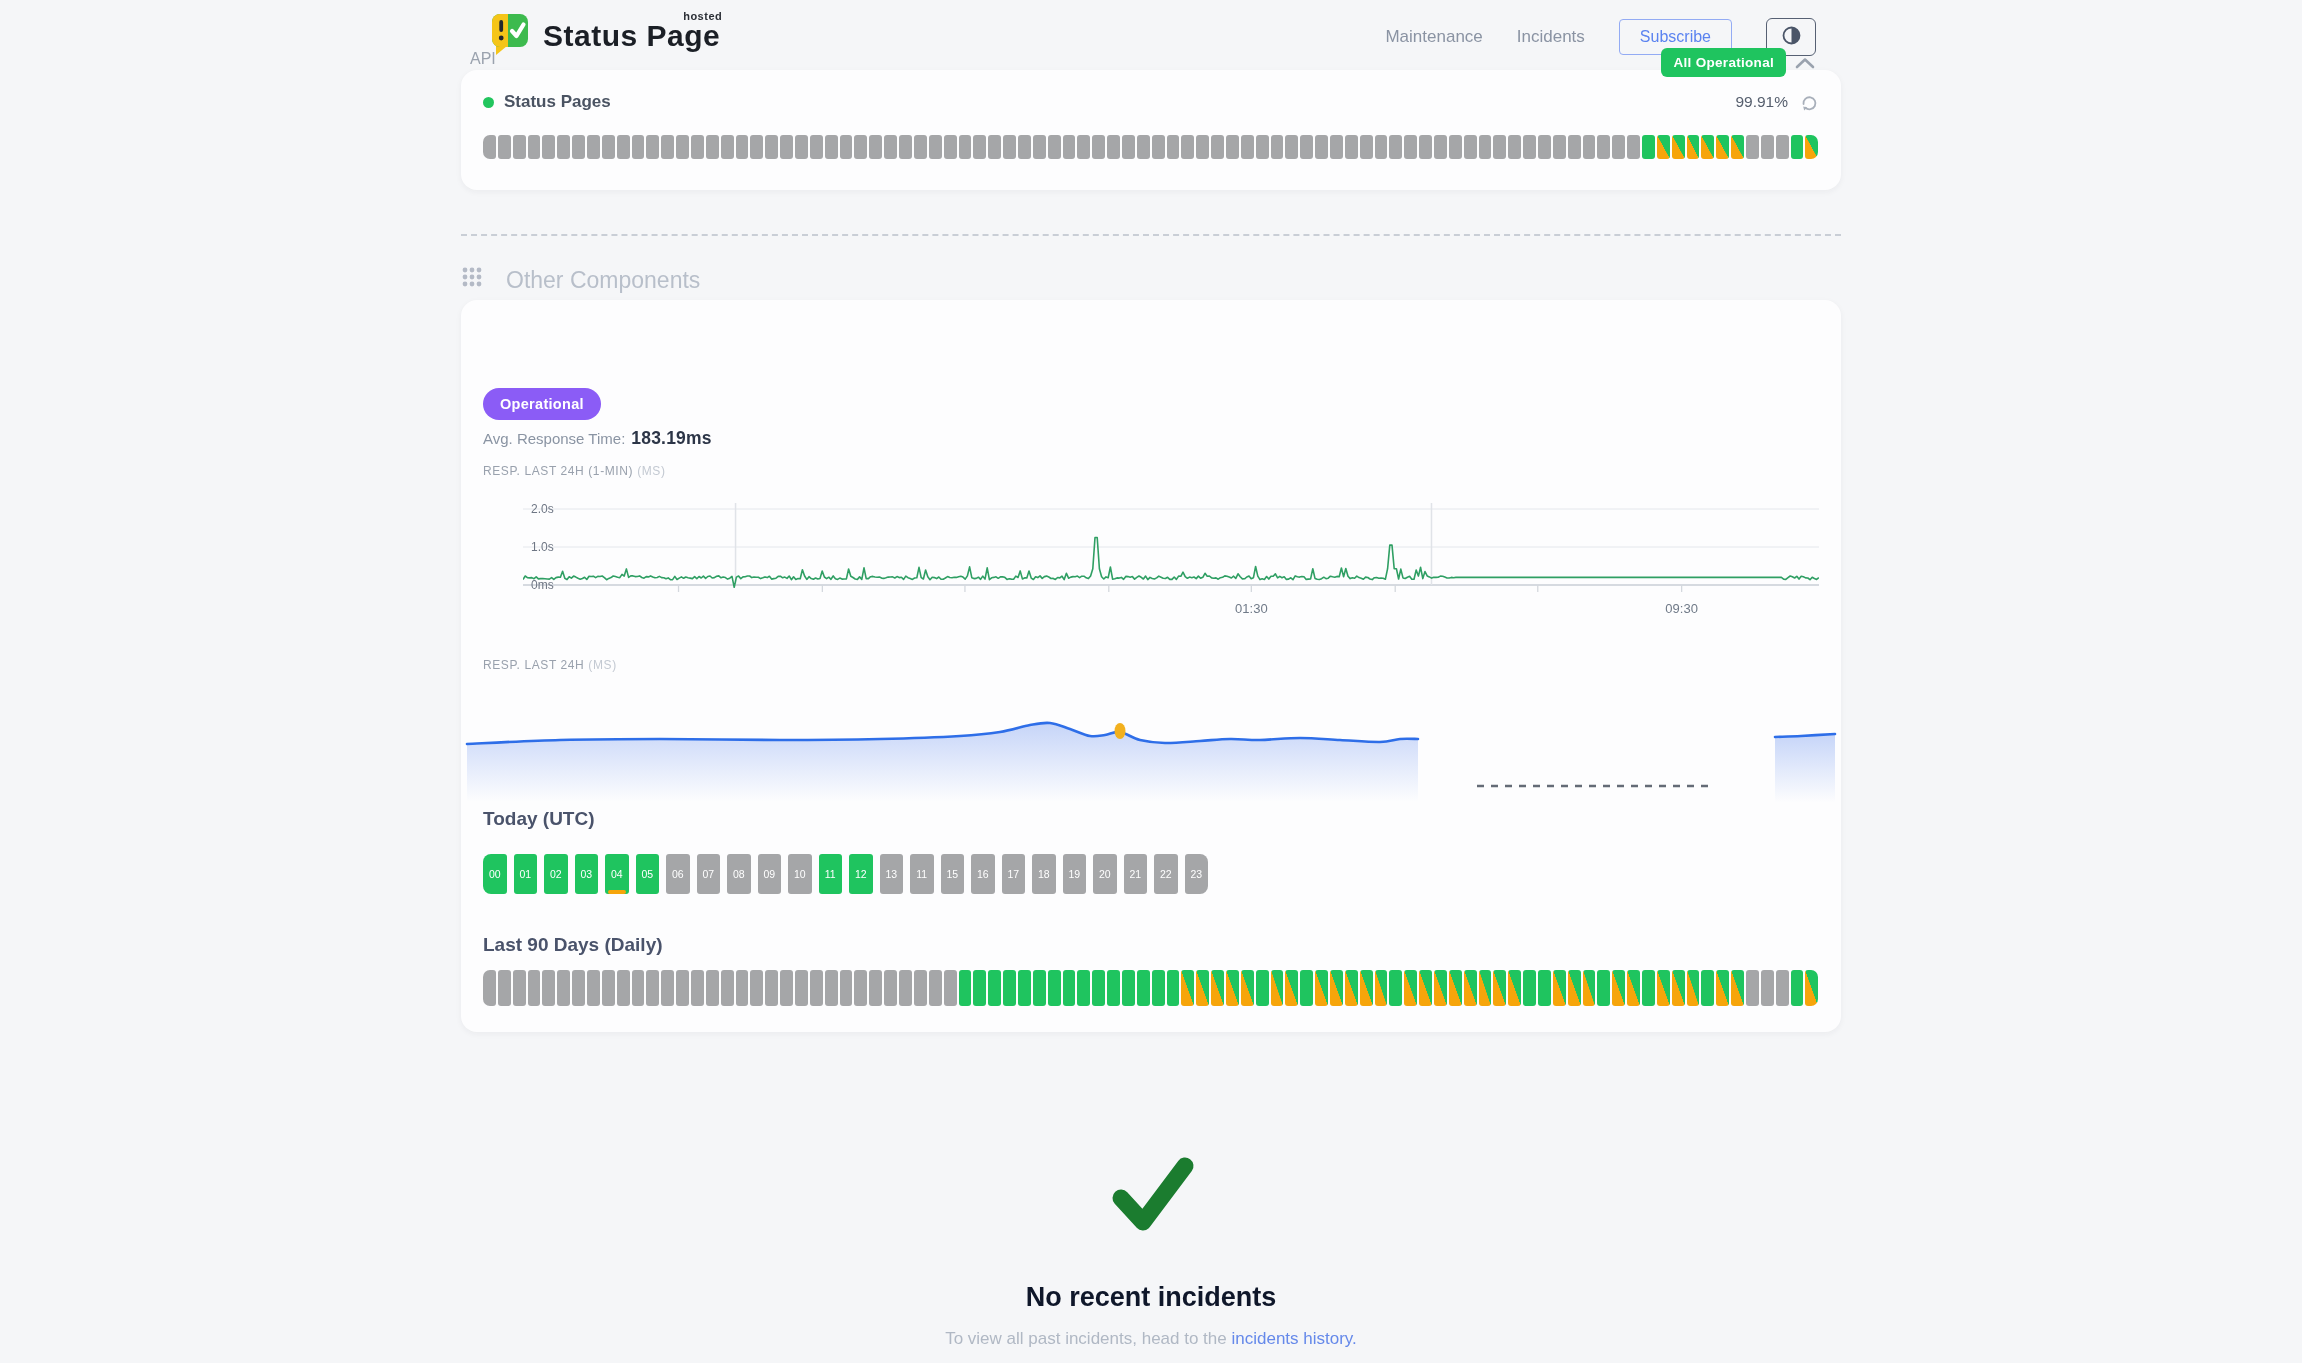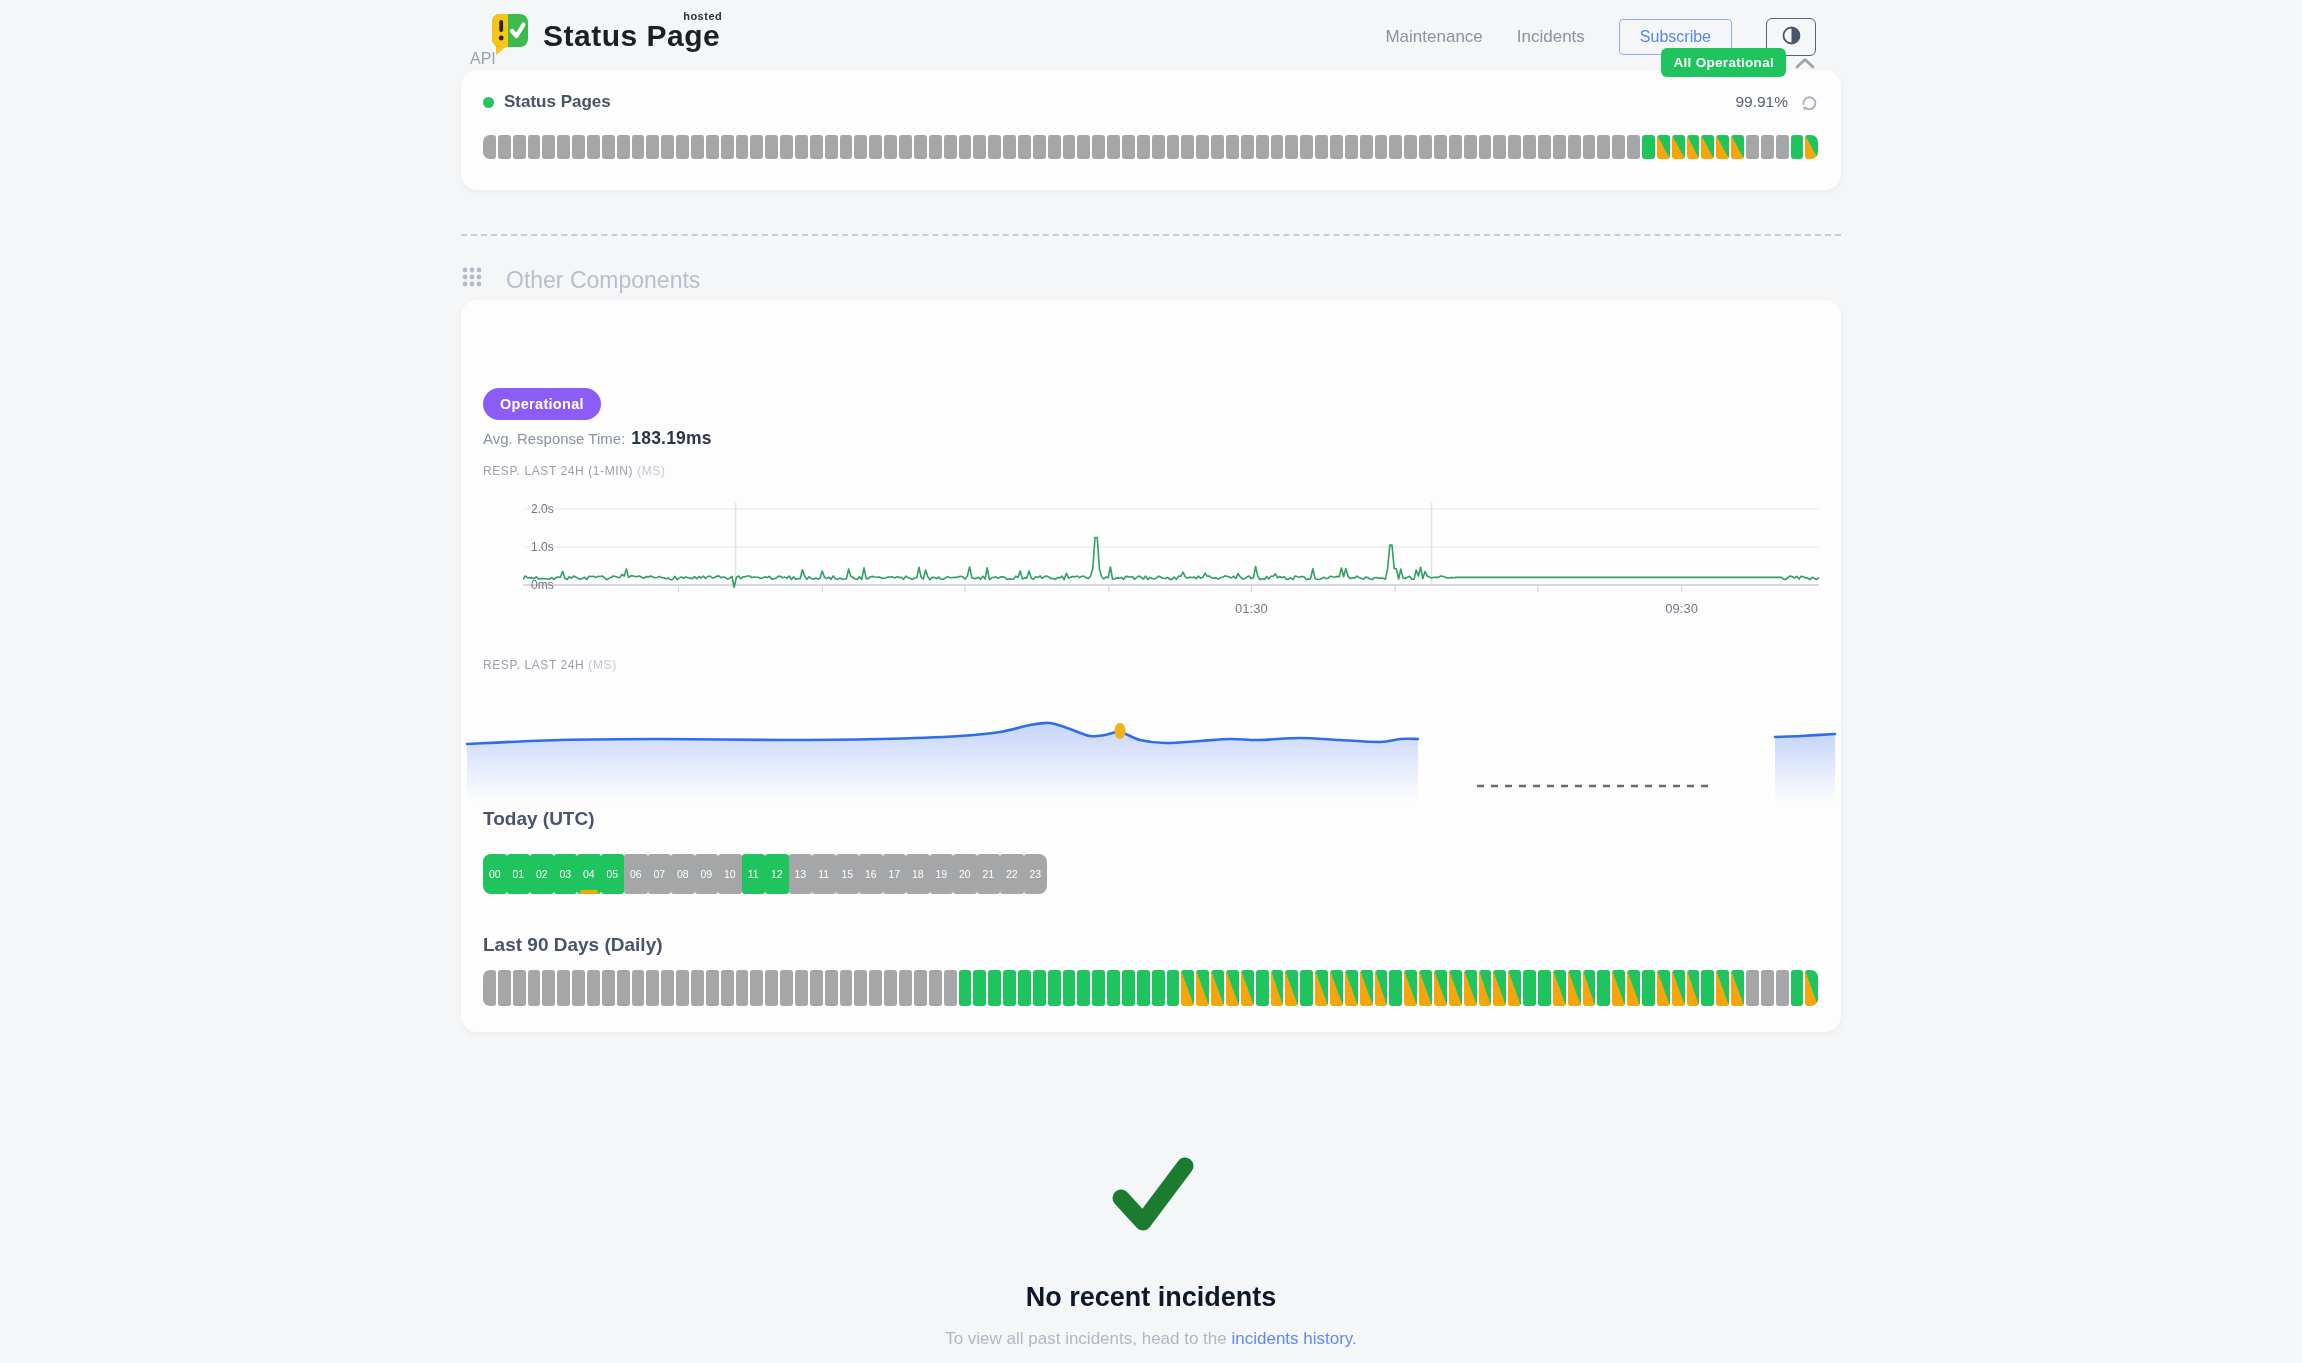--- a/index.html
+++ b/index.html
@@ -53,21 +53,21 @@
   .chart1-wrap{position:absolute;left:22px;top:200px;right:22px;height:122px;display:flex;}
   .c1-ylabels{position:relative;width:40px;flex:none;}
   .c1-ylabels div{position:absolute;left:0;font-size:12px;color:#6e7684;margin-left:48px;}
   .chart1-wrap svg{flex:1;}
 
   #chart2{position:absolute;left:0;top:388px;width:1380px;height:118px;}
 
   .block-title{position:absolute;left:22px;font-size:19px;font-weight:600;color:#4a536b;}
   #today-title{top:508px;} #d90-title{top:634px;}
 
-  .hours{position:absolute;left:22px;top:554px;height:40px;display:flex;gap:0;}
+  .hours{position:absolute;left:22px;top:554px;height:40px;display:flex;gap:7px;}
   .hour{width:23.5px;height:40px;border-radius:3px;position:relative;display:flex;align-items:center;justify-content:center;font-size:10.5px;color:#fff;}
   .hour:first-child{border-top-left-radius:8px;border-bottom-left-radius:8px;}
   .hour:last-child{border-top-right-radius:8px;border-bottom-right-radius:8px;}
   .hour.up{background:#1fc45f;}
   .hour.idle{background:#a5a6a8;}
   .hour .marker{position:absolute;left:3px;right:3px;bottom:0;height:4px;background:#f6a50b;border-radius:2px;}
 
   
   .footer{position:absolute;left:0;right:0;top:1150px;text-align:center;}
   .footer-title{margin-top:40px;font-size:27px;font-weight:600;color:#0f172a;}

